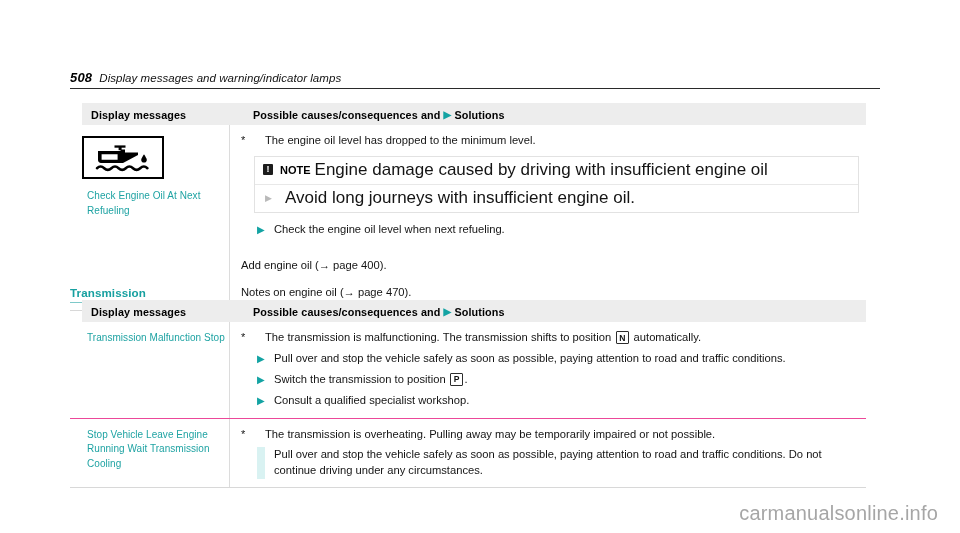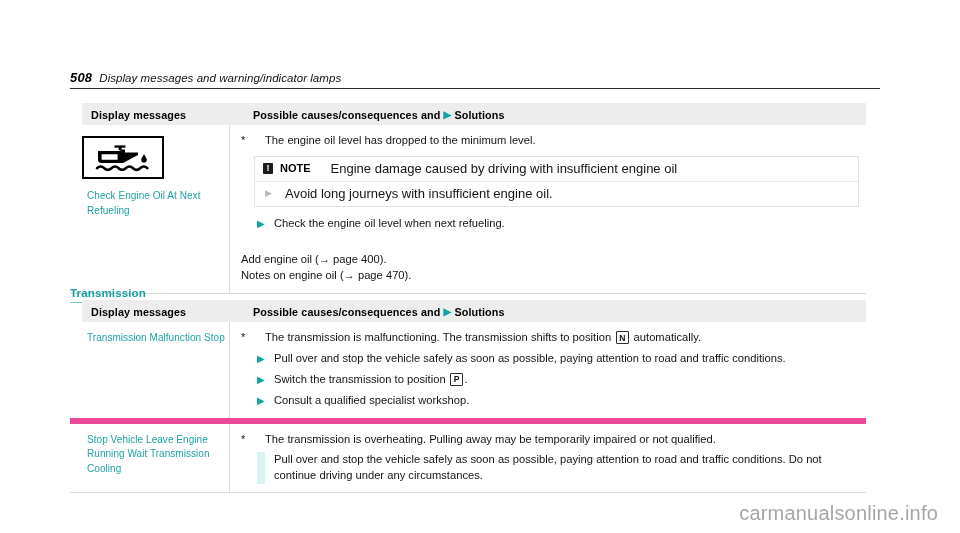--- a/index.html
+++ b/index.html
@@ -80,21 +80,21 @@
     white-space: nowrap;
   }
   .th-text .tri {
     color: #13a3a3;
     font-size: 10px;
     vertical-align: 1px;
   }
 
   .trow {
     display: flex;
-    border-bottom: 6px solid #ec4899;
+    border-bottom: 1px solid #ec4899;
     position: relative;
   }
   .trow.last { border-bottom: 1px solid #d8d8d8; }
   .trow .col-a {
     border-right: 1px solid #dcdcdc;
     padding-top: 9px;
     padding-bottom: 9px;
   }
   .trow .col-b {
     padding-top: 8px;
@@ -165,21 +165,21 @@
     width: 8px;
     background: #d9f2f2;
   }
 
   .plain {
     font-size: 11.2px;
     line-height: 15.5px;
     color: #141414;
     margin-top: 20px;
   }
-  .plain.tight { margin-top: 1px; }
+  .plain.tight { margin-top: 12px; }
 
   
   .note-wrap {
     margin-top: 7px;
     margin-left: 13px;
     width: 605px;
     border: 1px solid #e2e2e2;
     box-sizing: border-box;
     background: #fff;
   }
@@ -200,24 +200,24 @@
     font-weight: bold;
     line-height: 11px;
     text-align: center;
     margin-right: 7px;
     border-radius: 1px;
   }
   .note-kw {
     font-size: 11px;
     font-weight: bold;
     color: #000;
-    margin-right: 20px;
+    margin-right: 4px;
   }
   .note-txt {
-    font-size: 13px;
+    font-size: 17px;
     color: #141414;
   }
   .note-arrow {
     flex: 0 0 10px;
     color: #b9b9b9;
     font-size: 9px;
     margin-right: 10px;
     margin-left: 2px;
   }
 
@@ -391,21 +391,21 @@
       </div>
     </div>
 
     <div class="trow last">
       <div class="col-a">
         <div class="msg-name">Stop Vehicle Leave Engine Running Wait Transmission Cooling</div>
       </div>
       <div class="col-b">
         <div class="cause">
           <span class="star">*</span>
-          <span class="ctext">The transmission is overheating. Pulling away may be temporarily impaired or not qualified.</span>
+          <span class="ctext">The transmission is overheating. Pulling away may be temporarily impaired or not possible.</span>
         </div>
         <div class="sol hl">
           <span class="arrow">▶</span>
           <span class="stext">Pull over and stop the vehicle safely as soon as possible, paying attention to road and traffic conditions. Do not continue driving under any circumstances.</span>
         </div>
       </div>
     </div>
   </div>
 
   <div class="watermark">carmanualsonline.info</div>

